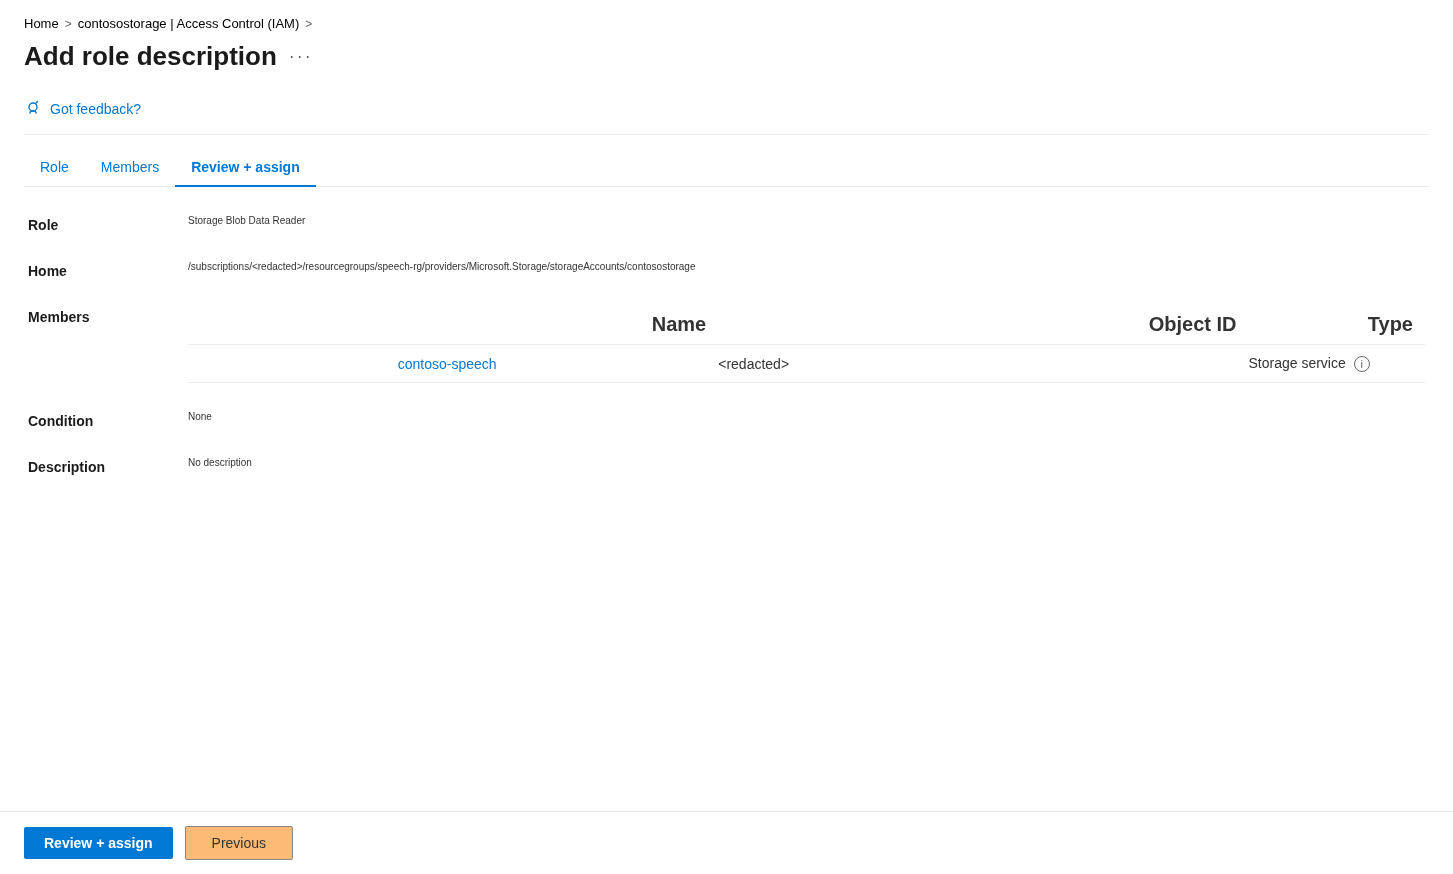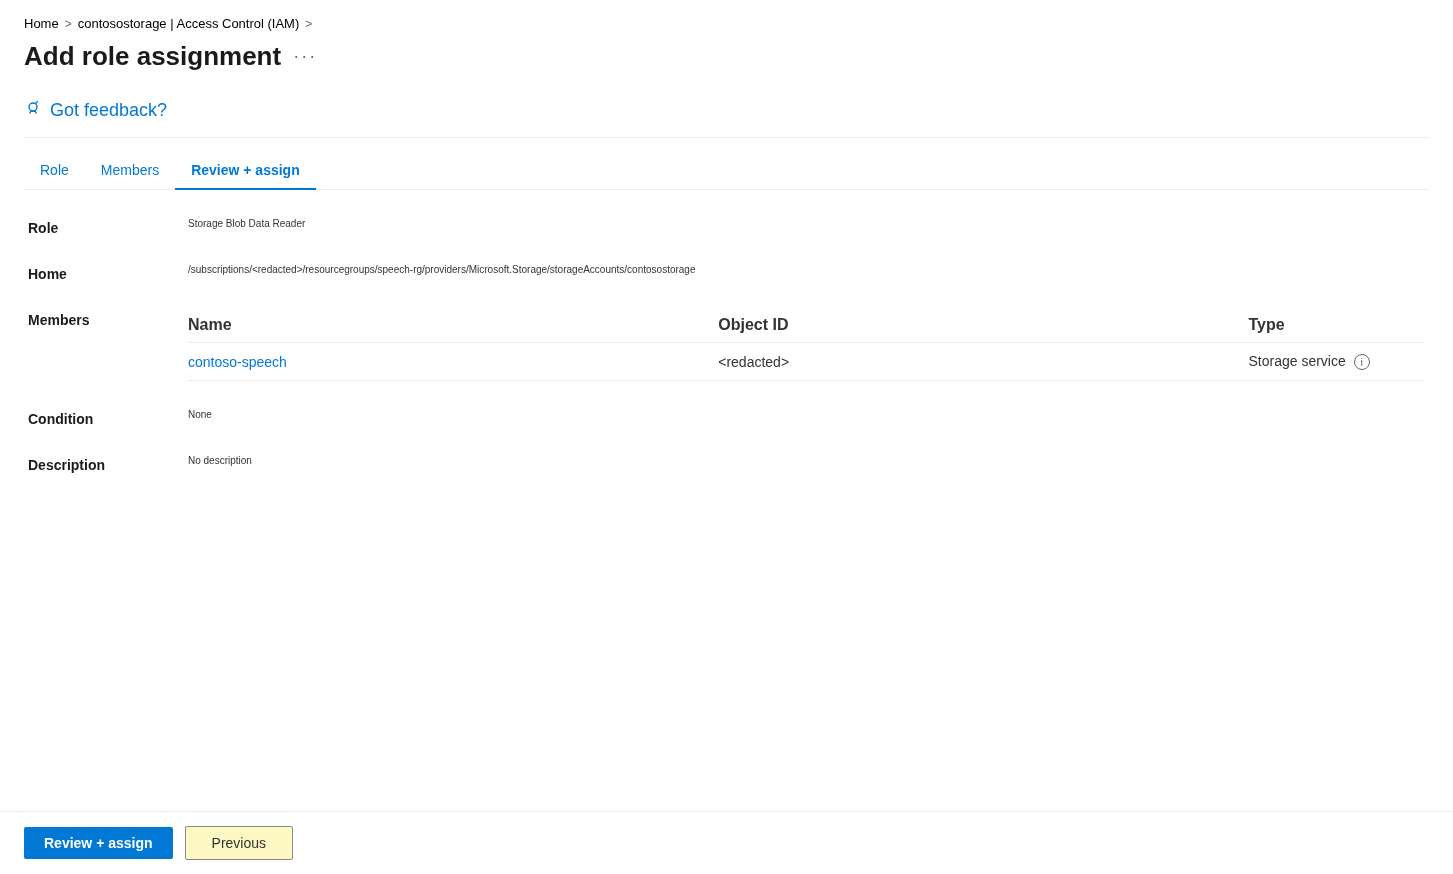--- a/index.html
+++ b/index.html
@@ -41,24 +41,24 @@
       color: #1a1a1a;
     }
     .more-options {
       font-size: 18px;
       color: #666;
       cursor: pointer;
       letter-spacing: 2px;
     }
     .feedback-row {
       display: flex;
-      align-items: flex-start;
+      align-items: center;
       gap: 8px;
       color: #0078d4;
-      font-size: 18px;
+      font-size: 14px;
       padding: 8px 0;
       margin-bottom: 8px;
       cursor: pointer;
     }
     .feedback-icon {
       width: 18px;
       height: 18px;
     }
     .divider {
       border: none;
@@ -105,37 +105,38 @@
     }
     .field-value {
       font-size: 10px;
       color: #333;
     }
     .members-table {
       width: 100%;
       border-collapse: collapse;
     }
     .members-table th {
-      text-align: left;
-      font-weight: 600;
-      font-size: 16px;
+      text-align: right;
+      font-weight: 600;
+      font-size: 20px;
       color: #333;
       padding: 6px 12px 8px 0;
       border-bottom: 1px solid #edebe9;
     }
     .members-table td {
       text-align: left;
       font-size: 14px;
       color: #333;
       padding: 10px 12px 10px 0;
       border-bottom: 1px solid #edebe9;
     }
     .members-table td.name-col {
       color: #0078d4;
       min-width: 400px;
+      text-align: center;
     }
     .members-table td.objectid-col {
       min-width: 400px;
     }
     .info-icon {
       display: inline-flex;
       align-items: center;
       justify-content: center;
       width: 16px;
       height: 16px;
@@ -164,21 +165,21 @@
       color: #fff;
       border: none;
       padding: 8px 20px;
       font-size: 14px;
       font-weight: 600;
       cursor: pointer;
       border-radius: 2px;
       min-width: 140px;
     }
     .btn-secondary {
-      background: #fef9c3;
+      background: #fdba74;
       color: #333;
       border: 1px solid #8a8886;
       padding: 8px 26px;
       font-size: 14px;
       cursor: pointer;
       border-radius: 2px;
       min-width: 100px;
     }
     .members-section {
       display: flex;
@@ -197,21 +198,21 @@
 <div class="page-container">
   <main>
     <nav class="breadcrumb">
       <span class="breadcrumb-item">Home</span>
       <span class="breadcrumb-separator">&gt;</span>
       <span class="breadcrumb-item">contosostorage | Access Control (IAM)</span>
       <span class="breadcrumb-separator">&gt;</span>
     </nav>
 
     <div class="page-title-row">
-      <h1 class="page-title">Add role assignment</h1>
+      <h1 class="page-title">Add role description</h1>
       <span class="more-options">···</span>
     </div>
 
     <div class="feedback-row">
       <svg class="feedback-icon" viewBox="0 0 18 18" fill="none" xmlns="http://www.w3.org/2000/svg">
         <circle cx="9" cy="7" r="4" stroke="#0078d4" stroke-width="1.4" fill="none"></circle>
         <path d="M6 13c0-1.1 1.3-2 3-2s3 .9 3 2" stroke="#0078d4" stroke-width="1.4" fill="none" stroke-linecap="round"></path>
         <path d="M11.5 3.5 L13.5 1.5" stroke="#0078d4" stroke-width="1.2" stroke-linecap="round"></path>
       </svg>
       <span>Got feedback?</span>

